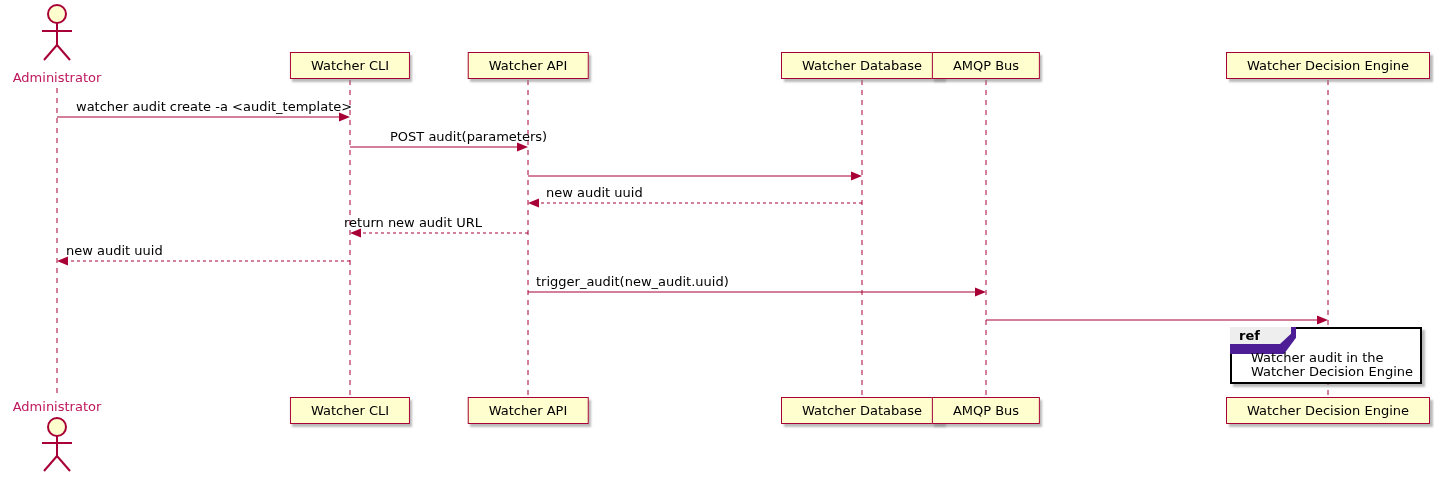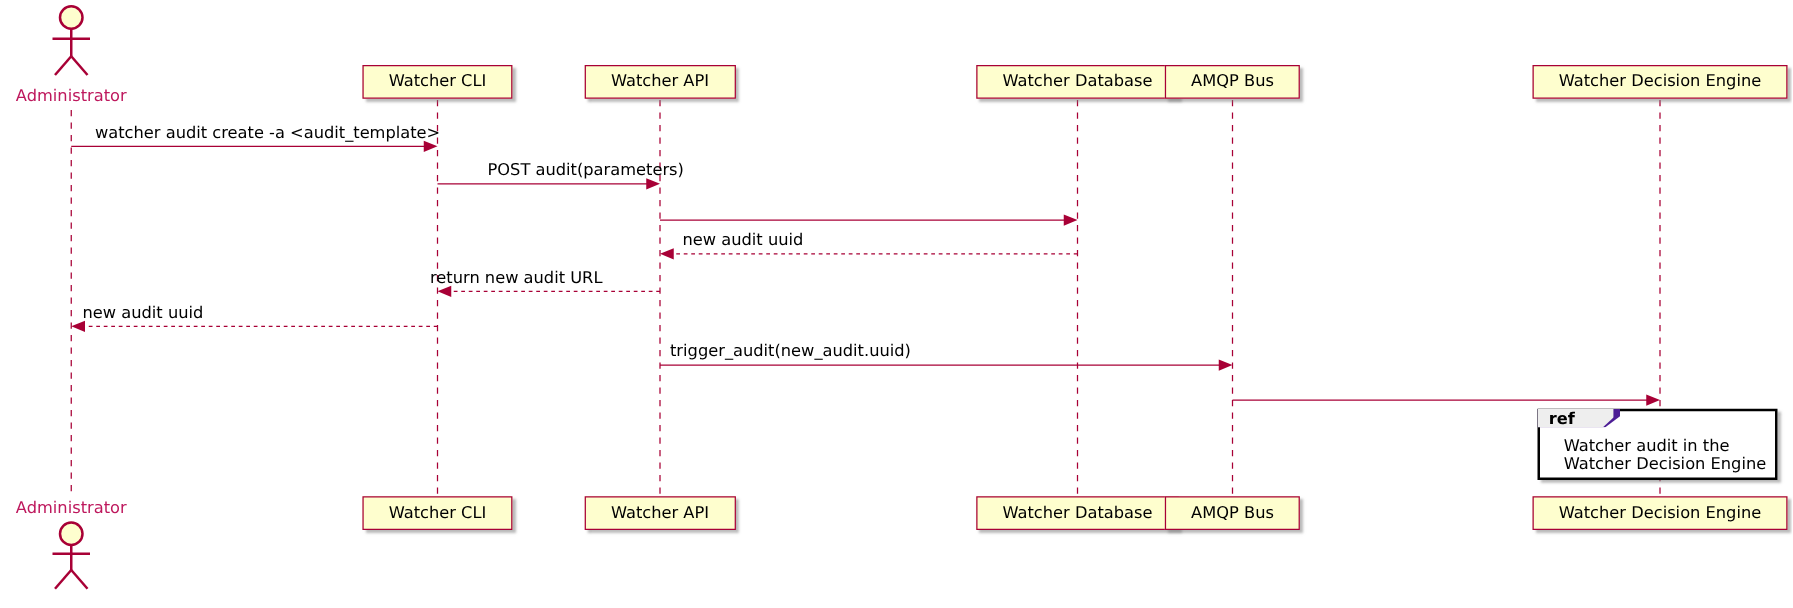--- a/index.html
+++ b/index.html
@@ -50,21 +50,21 @@
     height: 57px;
     box-sizing: border-box;
     background: #ffffff;
     border: 2px solid #000000;
     box-shadow: 2.5px 2.5px 2px rgba(130,130,130,0.55);
     z-index: 4;
   }
   .ref-tab-outer {
     position: absolute;
     top: -2px; left: -2px;
-    width: 66px; height: 15px;
+    width: 66px; height: 27px;
     background: #4c1d95;
     clip-path: polygon(0 0, 100% 0, 100% 40%, calc(100% - 12px) 100%, 0 100%);
   }
   .ref-tab-inner {
     position: absolute;
     top: 0; left: 0;
     width: 61px; height: 17px;
     background: #EEEEEE;
     clip-path: polygon(0 0, 100% 0, 100% 40%, calc(100% - 11px) 100%, 0 100%);
     font-size: 13px;

